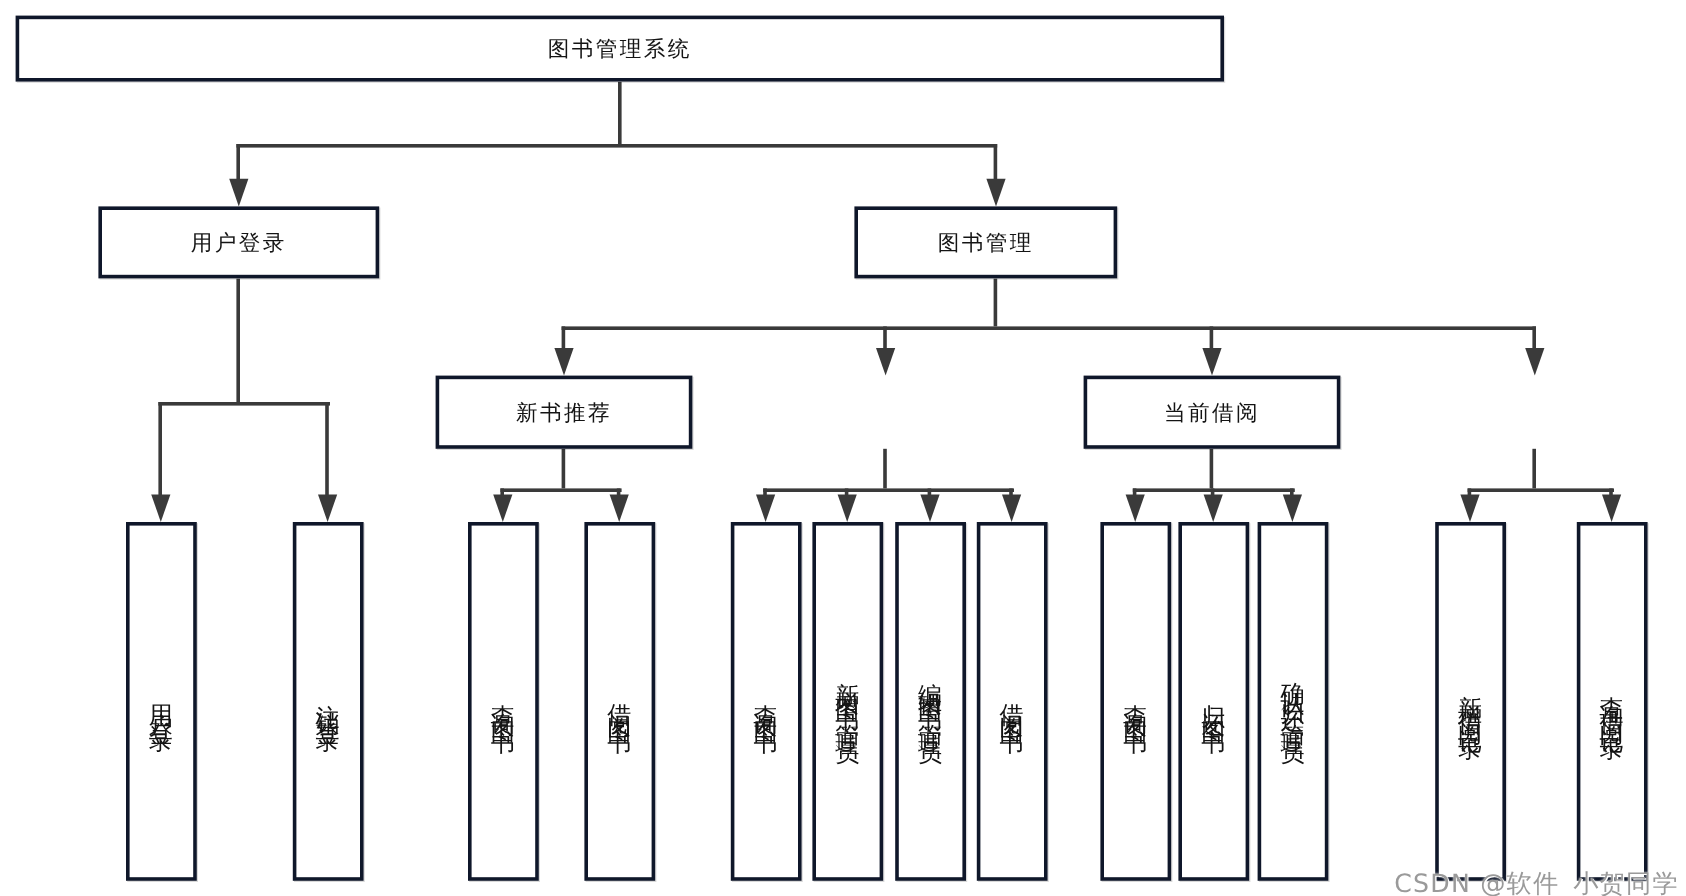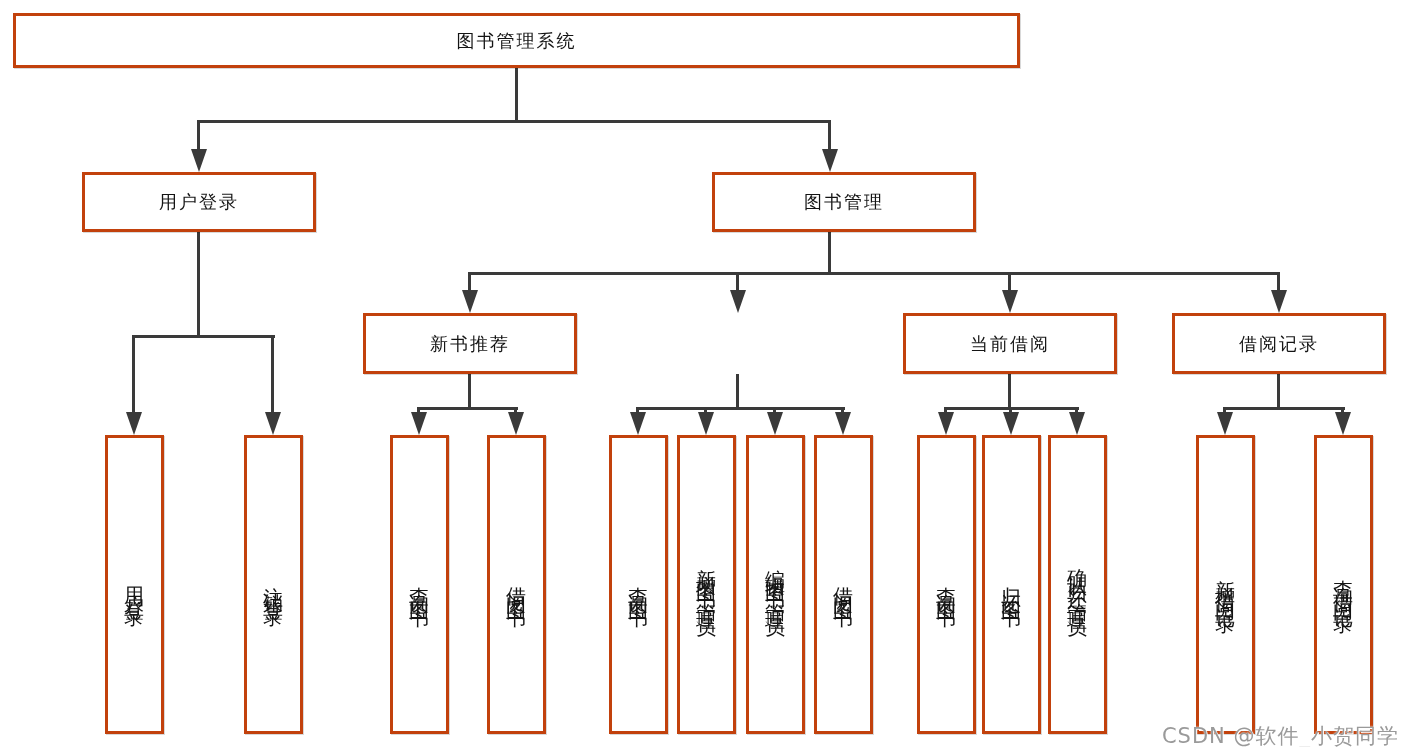--- a/index.html
+++ b/index.html
@@ -6,21 +6,21 @@
   .canvas{
     position:relative;
     width:1405px;height:747px;
     background:#ffffff;
     font-family:"DejaVu Sans","Liberation Sans",sans-serif;
     overflow:hidden;
   }
   .box{
     position:absolute;
     box-sizing:border-box;
-    border:3px solid #c2410c;
+    border:3px solid #0f172a;
     background:#ffffff;
     display:flex;
     align-items:center;
     justify-content:center;
     color:#141414;
     box-shadow:1px 1px 0 rgba(0,0,0,0.15);
   }
   .box.h{font-size:18px;letter-spacing:2px;font-weight:500;}
   .box.v{
     writing-mode:vertical-rl;
@@ -113,32 +113,29 @@
   <div class="vline" style="left:1341px;top:407px;height:8px;"></div>
   <div class="arrow" style="left:1335px;top:412px;"></div>
 
   <div class="box h" style="left:13px;top:13px;width:1007px;height:55px;">
     <span>图书管理系统</span>
   </div>
 
   <div class="box h" style="left:82px;top:172px;width:234px;height:60px;">
     <span>用户登录</span>
   </div>
-  <div class="box h" style="left:712px;top:172px;width:264px;height:60px;">
+  <div class="box h" style="left:712px;top:172px;width:219px;height:60px;">
     <span>图书管理</span>
   </div>
 
   <div class="box h" style="left:363px;top:313px;width:214px;height:61px;">
     <span>新书推荐</span>
   </div>
   <div class="box h" style="left:903px;top:313px;width:214px;height:61px;text-align:center;">
     <span>当前借阅</span>
-  </div>
-  <div class="box h" style="left:1172px;top:313px;width:214px;height:61px;">
-    <span>借阅记录</span>
   </div>
 
   <div class="box v" style="left:105px;top:435px;width:59px;height:299px;">
     <span>用户登录</span>
   </div>
   <div class="box v" style="left:244px;top:435px;width:59px;height:299px;">
     <span>注销登录</span>
   </div>
 
   <div class="box v" style="left:390px;top:435px;width:59px;height:299px;">

